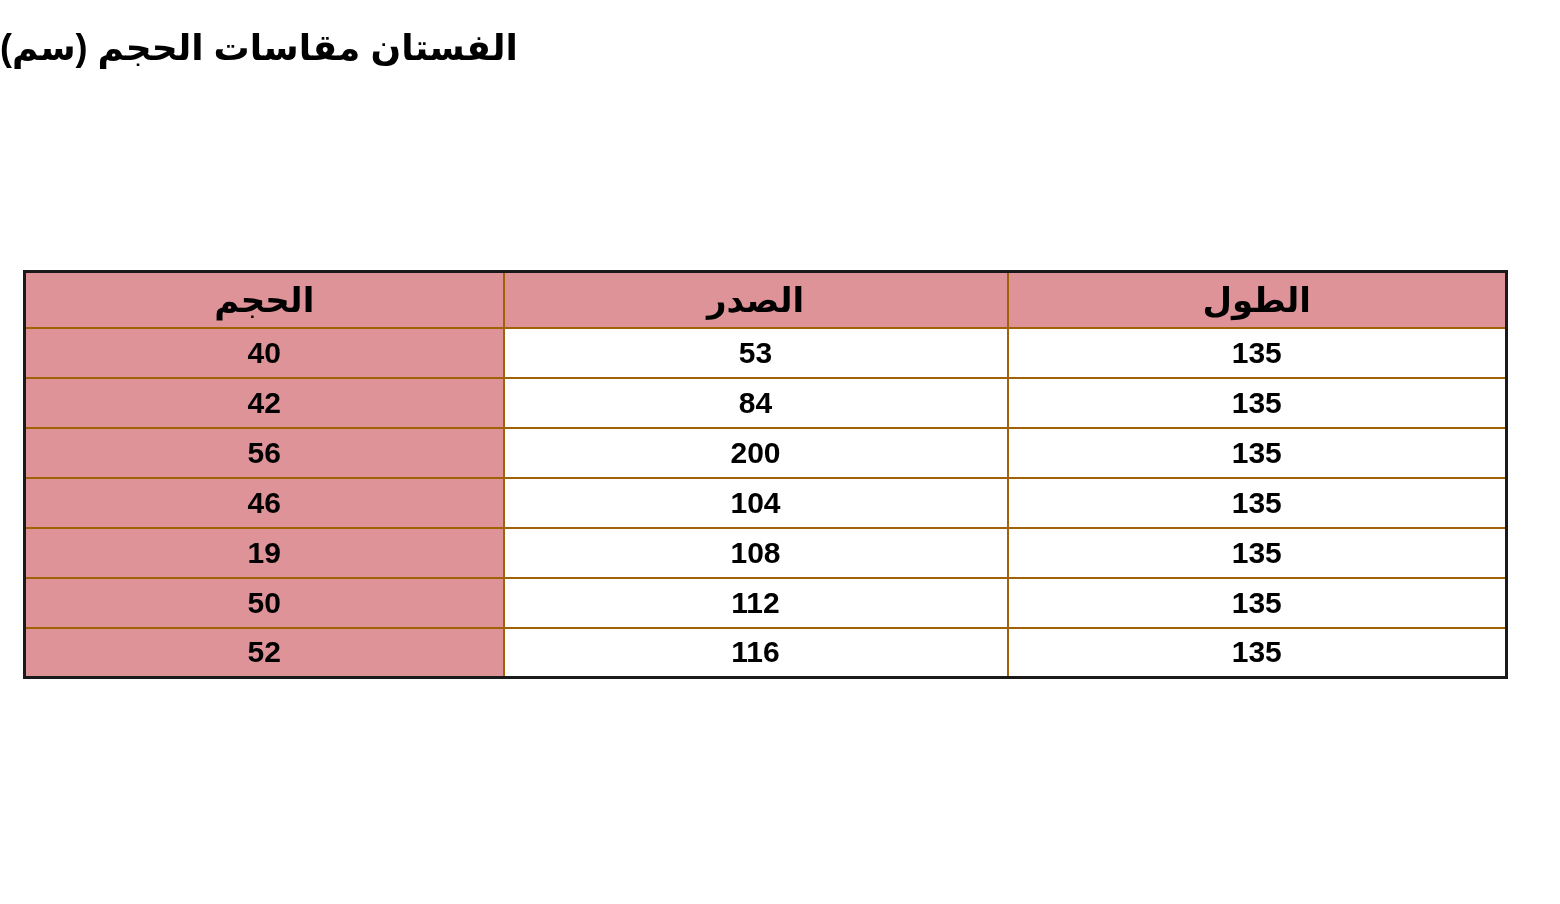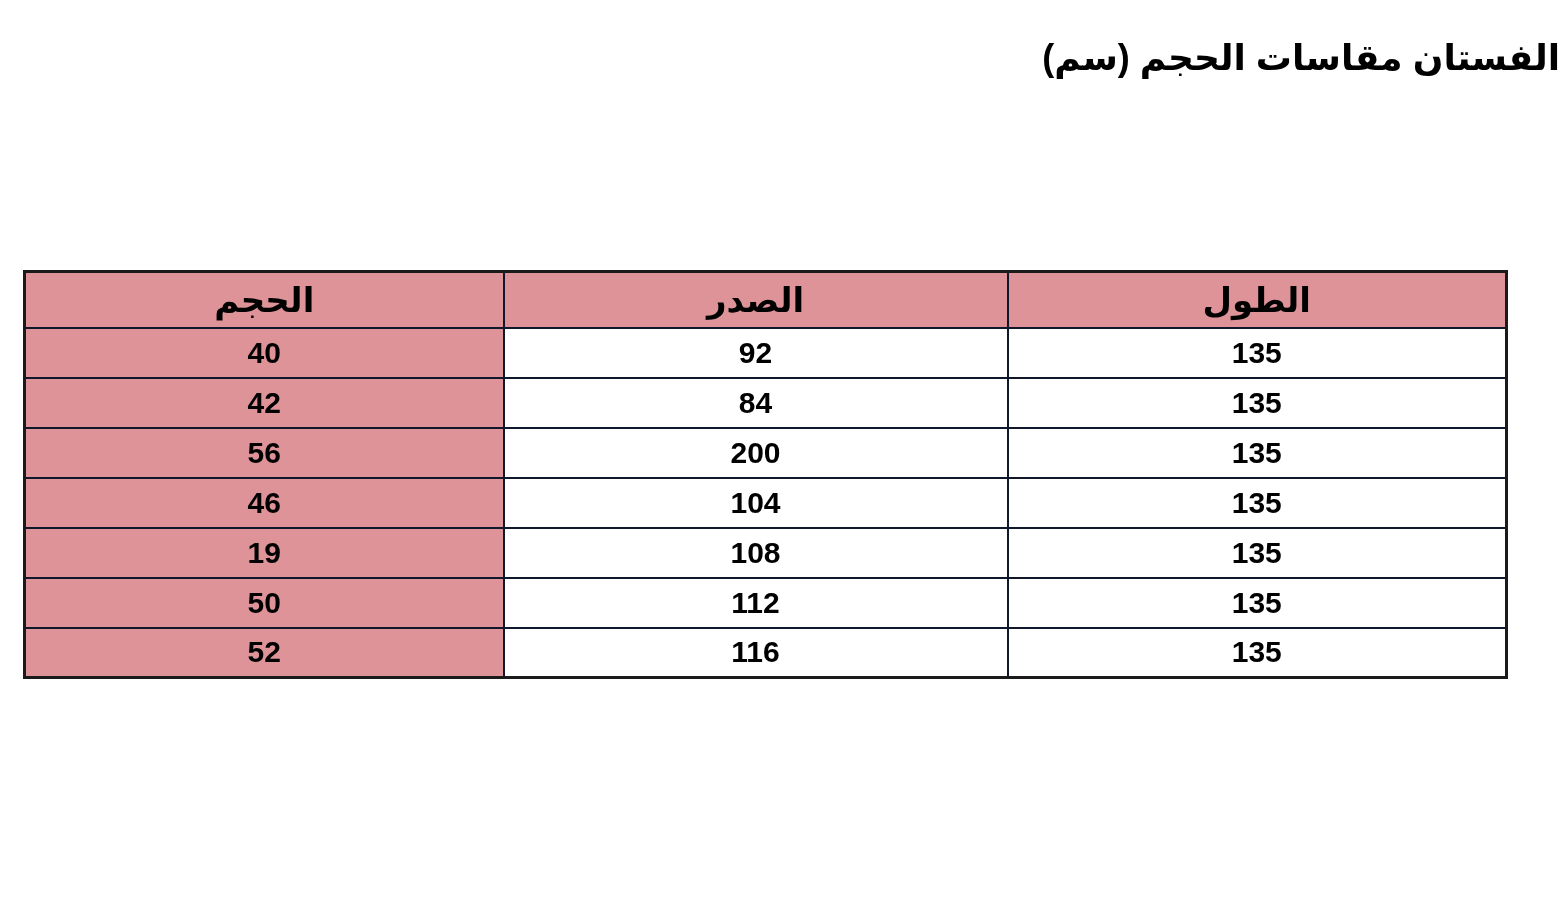--- a/index.html
+++ b/index.html
@@ -9,45 +9,45 @@
   }
   body {
     width: 1560px;
     height: 904px;
     font-family: "Liberation Sans", "DejaVu Sans", sans-serif;
     color: #000000;
     overflow: hidden;
     position: relative;
   }
   .page-title {
-    text-align: right;
+    text-align: left;
     font-size: 36px;
     font-weight: bold;
     line-height: 1.2;
-    margin-top: 36px;
+    margin-top: 26px;
     letter-spacing: 0px;
   }
   .table-wrap {
     position: absolute;
     left: 26px;
     top: 270px;
     width: 1482px;
   }
   table.size-table {
     border-collapse: collapse;
     table-layout: fixed;
     width: 1482px;
     border: 3px solid #1a1a1a;
   }
   table.size-table col.c-size { width: 479px; }
   table.size-table col.c-chest { width: 504px; }
   table.size-table col.c-length { width: 499px; }
   table.size-table th,
   table.size-table td {
-    border: 2px solid #0f172a;
+    border: 2px solid #a16207;
     text-align: center;
     vertical-align: middle;
     font-weight: bold;
     font-size: 30px;
     height: 50px;
     padding: 0 6px;
     box-sizing: border-box;
     background: #ffffff;
   }
   table.size-table thead th {
@@ -75,21 +75,21 @@
     <thead>
       <tr>
         <th>الطول</th>
         <th>الصدر</th>
         <th>الحجم</th>
       </tr>
     </thead>
     <tbody>
       <tr>
         <td>135</td>
-        <td>92</td>
+        <td>53</td>
         <td class="size-cell">40</td>
       </tr>
       <tr>
         <td>135</td>
         <td>84</td>
         <td class="size-cell">42</td>
       </tr>
       <tr>
         <td>135</td>
         <td>200</td>

